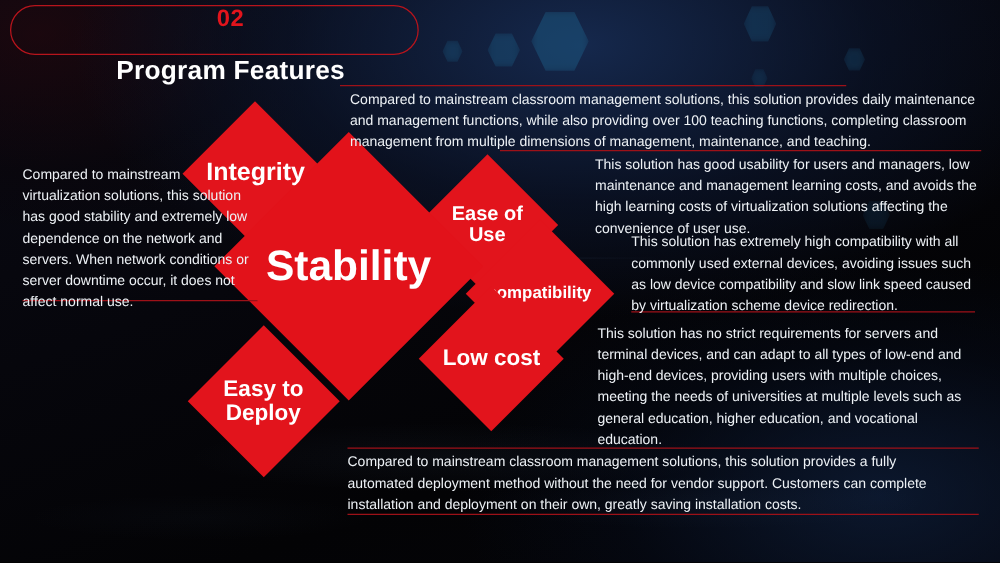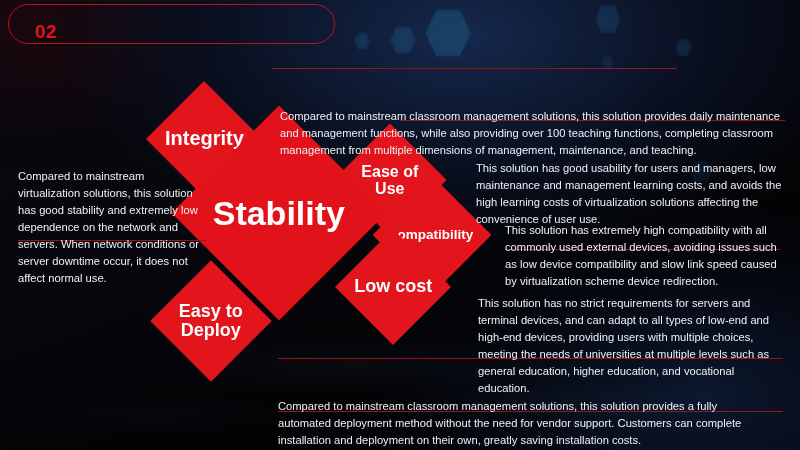--- a/index.html
+++ b/index.html
@@ -51,23 +51,24 @@
   #header-pill {
     position: absolute;
     left: 8px;
     top: 4px;
     width: 327px;
     height: 40px;
     border: 1.6px solid #b8141c;
     border-radius: 22px;
     box-sizing: border-box;
     display: flex;
-    align-items: flex-end;
+    align-items: center;
     padding-left: 26px;
     gap: 18px;
+    flex-direction: column;
   }
   #header-number {
     color: #e2141c;
     font-size: 19px;
     font-weight: bold;
     letter-spacing: 0.5px;
   }
   #header-title {
     color: #ffffff;
     font-size: 21px;
@@ -135,21 +136,20 @@
   }
   #diamond-deploy > span { font-size: 18px; font-weight: bold; }
 
   
   .txt {
     position: absolute;
     color: #eef2f6;
     font-size: 11.2px;
     line-height: 1.52;
     z-index: 5;
-    margin-top: 36px;
   }
   .rule {
     position: absolute;
     height: 1px;
     background: #9d1118;
     z-index: 5;
   }
 
   #text-top    { left: 280px; top: 72px;  width: 500px; }
   #text-left   { left: 18px;  top: 132px; width: 190px; }
@@ -176,20 +176,21 @@
   <div class="hex" style="left:595px; top:4px; width:26px; height:30px; opacity:.34;"></div>
   <div class="hex" style="left:675px; top:38px; width:17px; height:19px; opacity:.30;"></div>
   <div class="hex" style="left:601px; top:55px; width:13px; height:15px; opacity:.26;"></div>
   <div class="hex" style="left:690px; top:160px; width:22px; height:24px; opacity:.18;"></div>
   <div class="hex" style="left:440px; top:196px; width:18px; height:20px; opacity:.14;"></div>
   <div class="glowline" style="left:300px; top:206px; width:230px;"></div>
   <div class="bottom-texture"></div>
 
   <div id="header-pill">
     <span id="header-number">02</span>
+    <span id="header-title">Program Features</span>
   </div>
 
   <div class="rule" id="rule-top-above"></div>
   <div class="rule" id="rule-top-below"></div>
   <div class="rule" id="rule-left-below"></div>
   <div class="rule" id="rule-compat-below"></div>
   <div class="rule" id="rule-bottom-above"></div>
   <div class="rule" id="rule-bottom-below"></div>
 
   <div class="diamond" id="diamond-stability">

